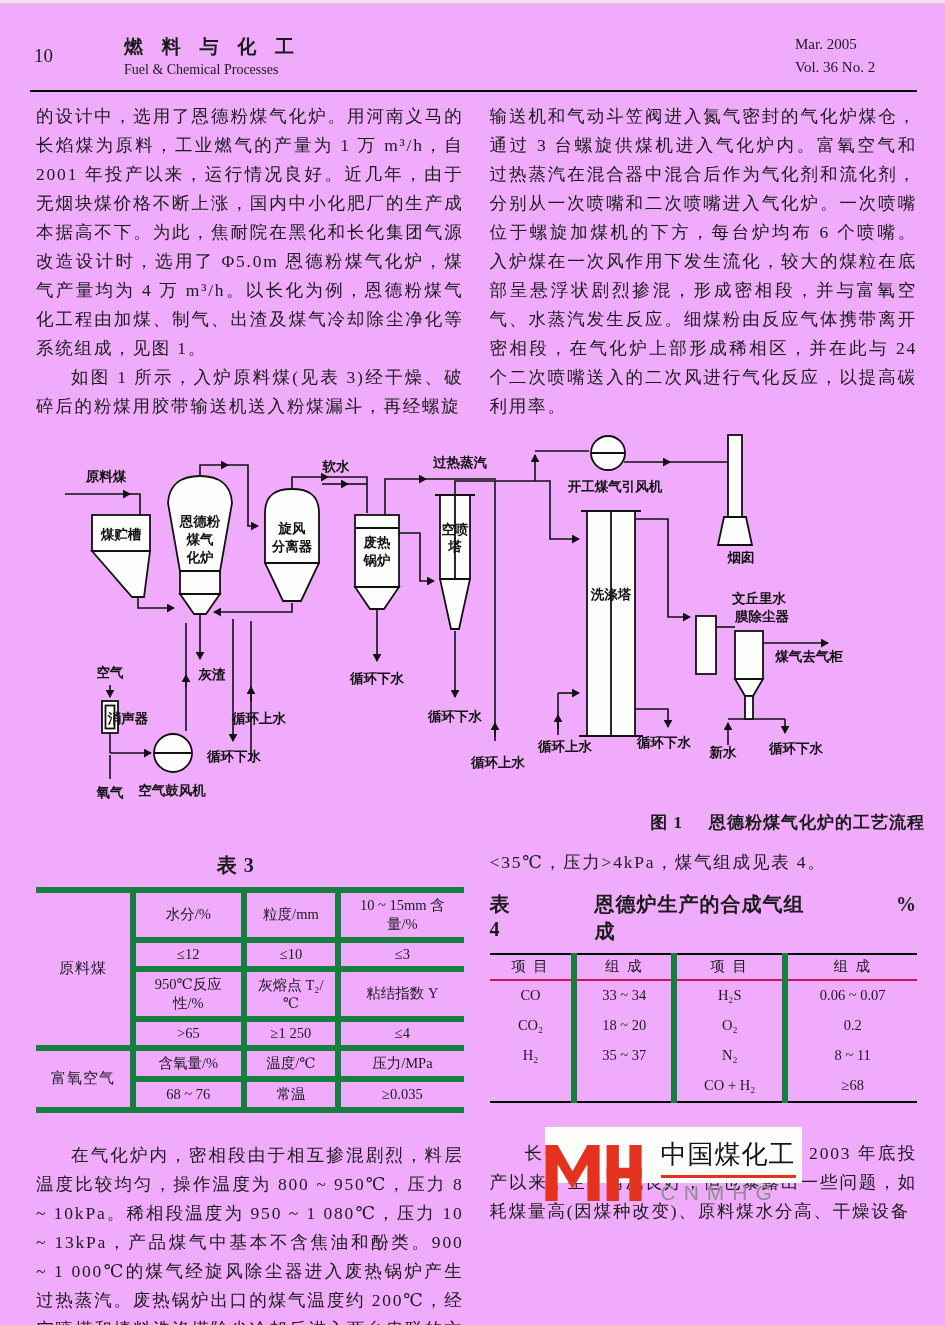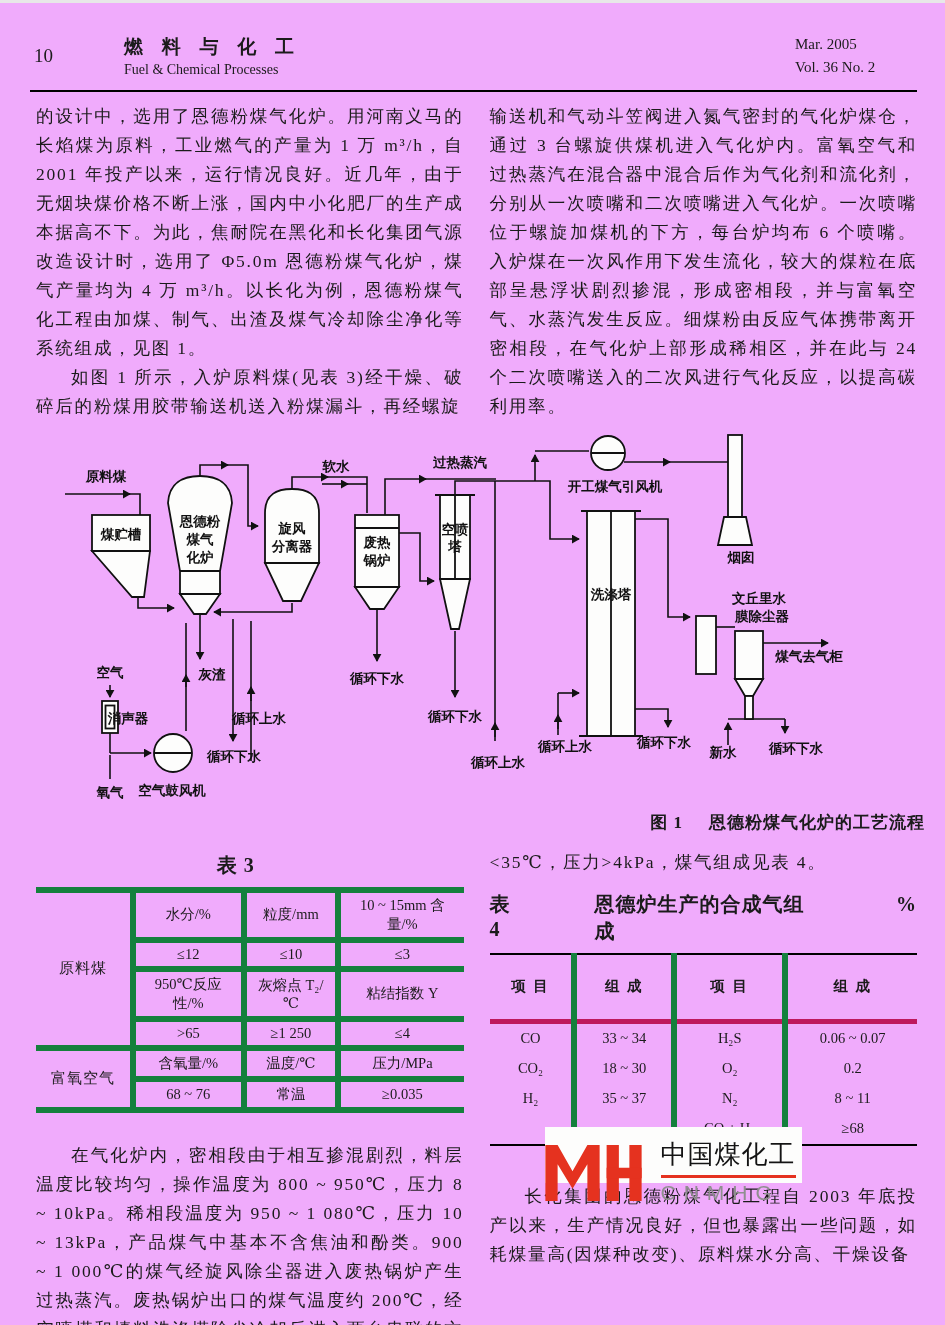--- a/index.html
+++ b/index.html
@@ -28,21 +28,21 @@
   .tbl-title{display:flex;justify-content:center;align-items:baseline;font-weight:700;font-size:20px;margin:4px 0 8px 0;letter-spacing:1px;}
   .tbl-title .t-label{margin-right:28px;}
   .tbl-title .unit{margin-left:42px;font-weight:600;}
   table.tbl{border-collapse:collapse;width:100%;font-size:14.5px;
             border-top:2px solid #000;border-bottom:2px solid #000;}
   table.tbl td{border:6px solid #15803d;padding:3px 4px;text-align:center;}
   table.tbl td:first-child{border-left:none;}
   table.tbl td:last-child{border-right:none;}
   table.t3 td.grp{width:86px;font-size:15px;letter-spacing:1px;}
   table.t4 td{border-top:none;border-bottom:none;}
-  table.t4 tr.hd td{border-bottom:5px solid #be185d;padding:20px 4px;letter-spacing:2px;font-weight:bold;}
+  table.t4 tr.hd td{border-bottom:2px solid #be185d;padding:0 4px;letter-spacing:2px;}
   table.t4 td{height:24px;}
   .sect{padding-top:14px;}
   .after-tbl{margin-top:28px !important;}
   .p4{margin-top:36px !important;}
   
   .watermark{position:absolute;left:55px;top:279px;display:flex;align-items:flex-start;gap:12px;z-index:3;
              padding:4px 6px 0 0;background:linear-gradient(to bottom,#fdfdfc 0,#fdfdfc 56px,rgba(253,253,252,0) 56px);}
   .wm-right{padding-top:6px;}
   .wm-zh{font-size:26px;letter-spacing:1px;color:#141414;border-bottom:3px solid #e5321f;padding-bottom:3px;
          font-family:"Liberation Sans","DejaVu Sans",sans-serif;}
@@ -284,21 +284,21 @@
             <td>组  成</td>
           </tr>
           <tr>
             <td>CO</td>
             <td>33 ~ 34</td>
             <td>H₂S</td>
             <td>0.06 ~ 0.07</td>
           </tr>
           <tr>
             <td>CO₂</td>
-            <td>18 ~ 30</td>
+            <td>18 ~ 20</td>
             <td>O₂</td>
             <td>0.2</td>
           </tr>
           <tr>
             <td>H₂</td>
             <td>35 ~ 37</td>
             <td>N₂</td>
             <td>8 ~ 11</td>
           </tr>
           <tr>

